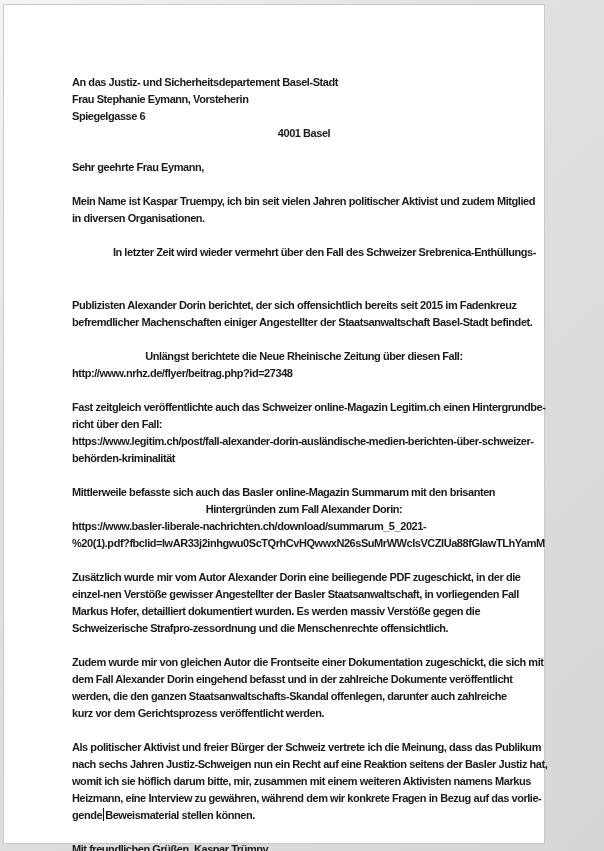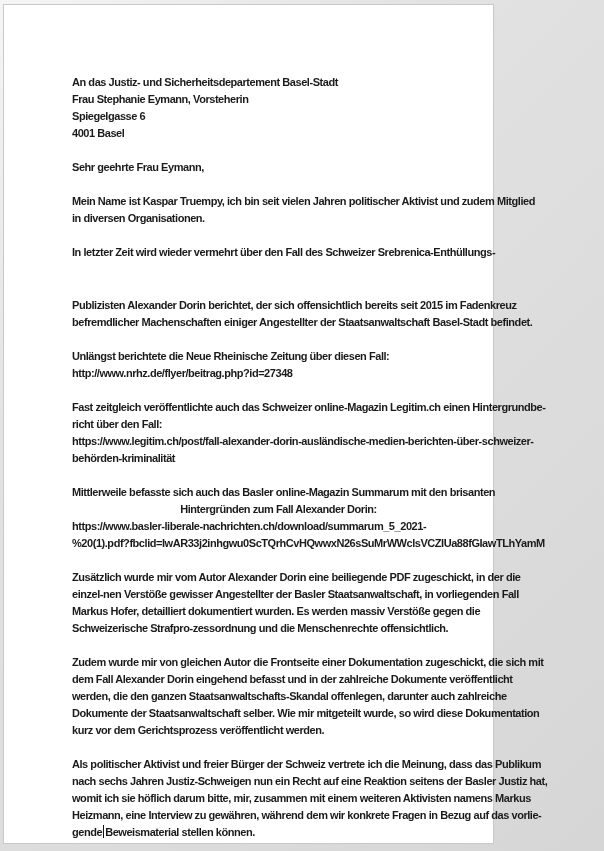--- a/index.html
+++ b/index.html
@@ -5,21 +5,21 @@
   html,body{margin:0;padding:0;}
   .canvas{
     position:relative;
     width:604px;height:851px;
     background:linear-gradient(135deg,#f5f5f5 0%,#e2e2e2 30%,#d6d6d6 100%);
     font-family:"Liberation Sans",sans-serif;
     overflow:hidden;
   }
   .page{
     position:absolute;left:3px;top:4px;
-    width:491px;height:840px;
+    width:542px;height:840px;
     box-sizing:border-box;
     background:#ffffff;
     border:1px solid #c9c9c9;
     padding:69px 8px 0 68px;
   }
   .letter{
     color:#1b1b1b;
     font-weight:700;
     font-size:11px;
     line-height:17px;
@@ -39,40 +39,40 @@
 <body>
 
 <div class="canvas">
   <div class="page">
     <div class="letter">
 
       <div class="para">
         <div class="line" style="display: block;">An das Justiz- und Sicherheitsdepartement Basel-Stadt</div>
         <div class="line" style="display: block;">Frau Stephanie Eymann, Vorsteherin</div>
         <div class="line" style="display: block;">Spiegelgasse 6</div>
-        <div class="line" style="display: block;">4001 Basel</div>
+        <div class="line" style="display: block; text-align: center;">4001 Basel</div>
       </div>
 
       <p class="para">
         <span class="line" style="display: block;">Sehr geehrte Frau Eymann,</span>
       </p>
 
       <p class="para">
         <span class="line" style="display: block;">Mein Name ist Kaspar Truempy, ich bin seit vielen Jahren politischer Aktivist und zudem Mitglied</span>
         <span class="line" style="display: block;">in diversen Organisationen.</span>
       </p>
 
       <p class="para">
         <span class="line" style="display: block; text-align: right;">In letzter Zeit wird wieder vermehrt über den Fall des Schweizer Srebrenica-Enthüllungs-</span>
         <span class="line" style="display: block; margin-top: 36px;">Publizisten Alexander Dorin berichtet, der sich offensichtlich bereits seit 2015 im Fadenkreuz</span>
         <span class="line" style="display: block;">befremdlicher Machenschaften einiger Angestellter der Staatsanwaltschaft Basel-Stadt befindet.</span>
       </p>
 
       <p class="para">
-        <span class="line" style="display: block;">Unlängst berichtete die Neue Rheinische Zeitung über diesen Fall:</span>
+        <span class="line" style="display: block; text-align: center;">Unlängst berichtete die Neue Rheinische Zeitung über diesen Fall:</span>
         <span class="line" style="display: block;">http://www.nrhz.de/flyer/beitrag.php?id=27348</span>
       </p>
 
       <p class="para">
         <span class="line" style="display: block;">Fast zeitgleich veröffentlichte auch das Schweizer online-Magazin Legitim.ch einen Hintergrundbe-</span>
         <span class="line" style="display: block;">richt über den Fall:</span>
         <span class="line" style="display: block;">https://www.legitim.ch/post/fall-alexander-dorin-ausländische-medien-berichten-über-schweizer-</span>
         <span class="line" style="display: block;">behörden-kriminalität</span>
       </p>
 
@@ -87,21 +87,20 @@
         <span class="line" style="display: block;">Zusätzlich wurde mir vom Autor Alexander Dorin eine beiliegende PDF zugeschickt, in der die</span>
         <span class="line" style="display: block;">einzel-nen Verstöße gewisser Angestellter der Basler Staatsanwaltschaft, in vorliegenden Fall</span>
         <span class="line" style="display: block;">Markus Hofer, detailliert dokumentiert wurden. Es werden massiv Verstöße gegen die</span>
         <span class="line" style="display: block;">Schweizerische Strafpro-zessordnung und die Menschenrechte offensichtlich.</span>
       </p>
 
       <p class="para">
         <span class="line" style="display: block;">Zudem wurde mir von gleichen Autor die Frontseite einer Dokumentation zugeschickt, die sich mit</span>
         <span class="line" style="display: block;">dem Fall Alexander Dorin eingehend befasst und in der zahlreiche Dokumente veröffentlicht</span>
         <span class="line" style="display: block;">werden, die den ganzen Staatsanwaltschafts-Skandal offenlegen, darunter auch zahlreiche</span>
-        <span class="line" style="display: block;">Dokumente der Staatsanwaltschaft selber. Wie mir mitgeteilt wurde, so wird diese Dokumentation</span>
         <span class="line" style="display: block;">kurz vor dem Gerichtsprozess veröffentlicht werden.</span>
       </p>
 
       <p class="para">
         <span class="line" style="display: block;">Als politischer Aktivist und freier Bürger der Schweiz vertrete ich die Meinung, dass das Publikum</span>
         <span class="line" style="display: block;">nach sechs Jahren Justiz-Schweigen nun ein Recht auf eine Reaktion seitens der Basler Justiz hat,</span>
         <span class="line" style="display: block;">womit ich sie höflich darum bitte, mir, zusammen mit einem weiteren Aktivisten namens Markus</span>
         <span class="line" style="display: block;">Heizmann, eine Interview zu gewähren, während dem wir konkrete Fragen in Bezug auf das vorlie-</span>
         <span class="line" style="display: block;"><span style="display: inline;">gende</span><span class="caret"></span><span style="display: inline;">Beweismaterial stellen können.</span></span>
       </p>

